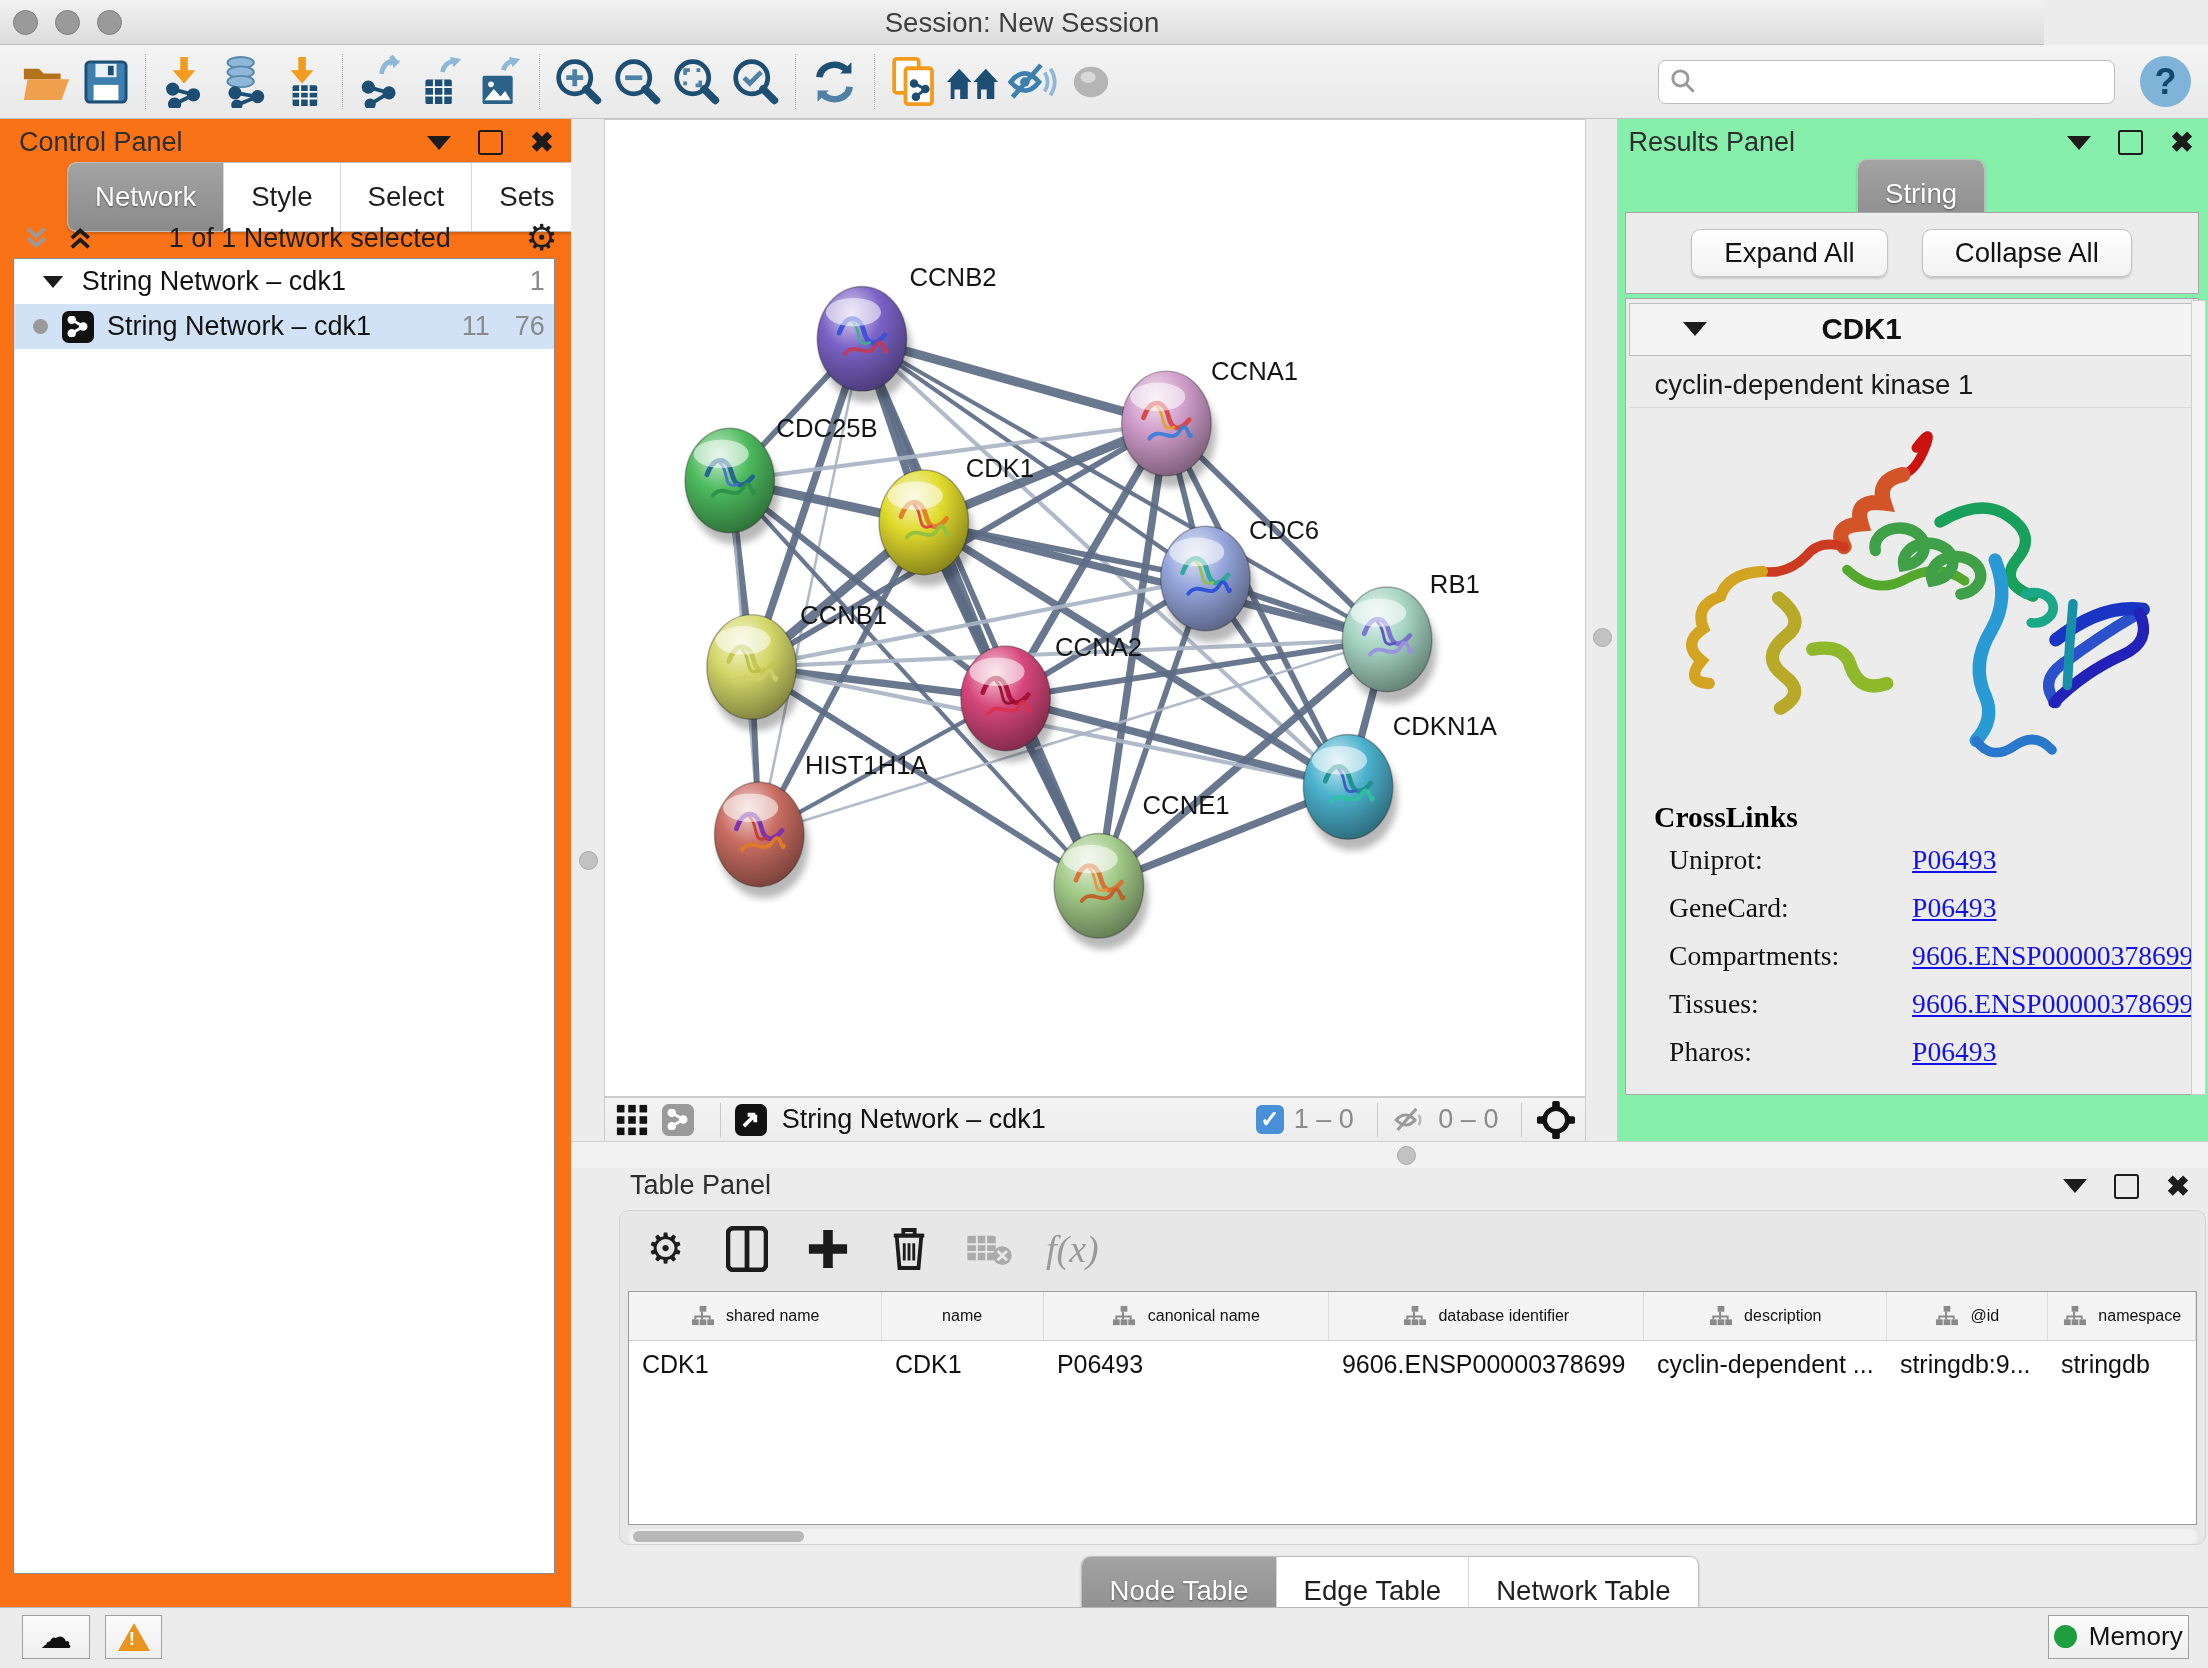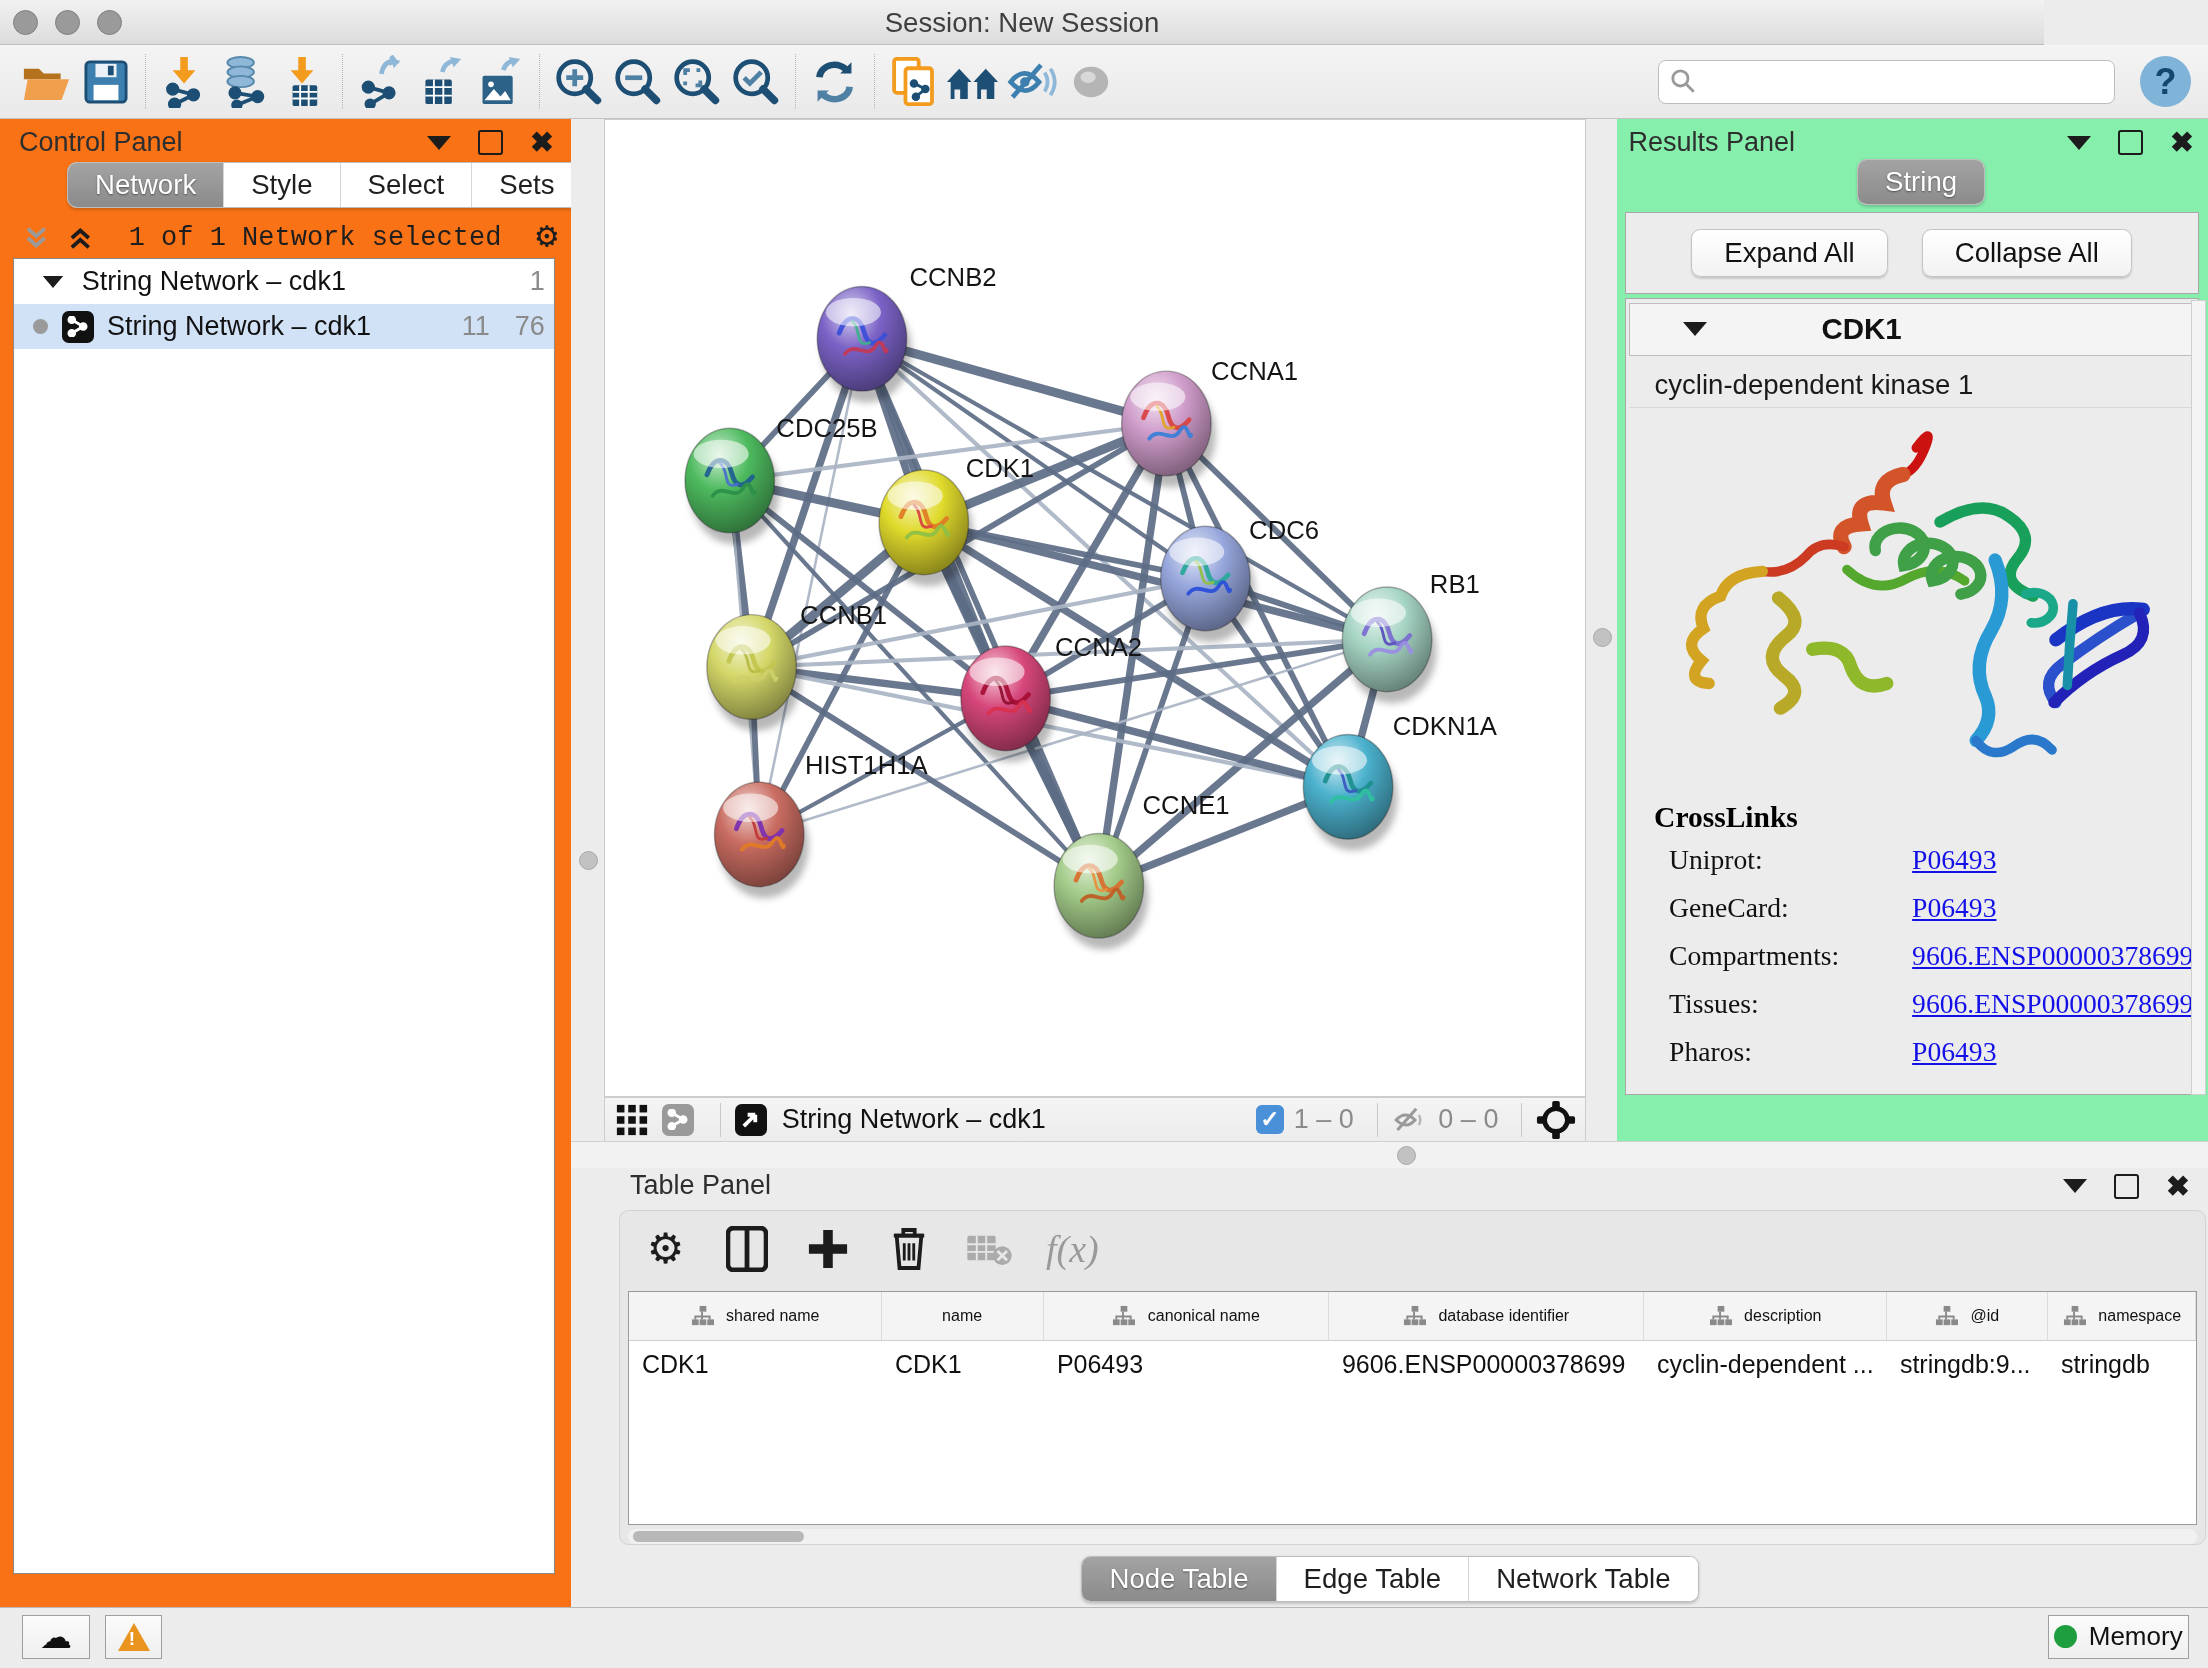--- a/index.html
+++ b/index.html
@@ -23,26 +23,26 @@
   .helpbtn{width:51px;height:51px;border-radius:50%;background:#7fb3d8;color:#14476e;font-size:36px;
     font-weight:bold;display:flex;align-items:center;justify-content:center;margin-left:25px;flex:0 0 auto;}
   
   .phead{position:absolute;font-size:27px;color:#2e2e2e;}
   .pctrl{position:absolute;display:flex;align-items:center;gap:27px;}
   .tri-down{width:0;height:0;border-left:12.4px solid transparent;border-right:12.4px solid transparent;border-top:14.3px solid #1c1c1c;}
   .boxg{width:21px;height:21px;border:2.9px solid #1c1c1c;border-radius:2.9px;}
   .xg{font-size:28.5px;font-weight:bold;color:#1c1c1c;line-height:21px;}
   .seg{display:inline-flex;border-radius:9.5px;overflow:hidden;background:#fff;
     border:1px solid #bdbdbd;box-shadow:0 1.9px 2.9px rgba(0,0,0,.18);}
-  .seg .tab{padding:0 27px;height:44px;line-height:44px;font-size:27.6px;color:#1f1f1f;background:#fff;border-left:1px solid #d6d6d6;}
+  .seg .tab{padding:12px 27px;height:44px;line-height:44px;font-size:27.6px;color:#1f1f1f;background:#fff;border-left:1px solid #d6d6d6;}
   .seg .tab:first-child{border-left:none;}
   .seg .tab.sel{background:linear-gradient(#a3a3a3,#8b8b8b);color:#fff;text-shadow:0 1px 1.9px rgba(0,0,0,.45);}
   
   .cpanel{position:absolute;left:0;top:119px;width:571px;height:1488px;background:#f97316;border-right:1px solid #c6c6c6;}
-  .cp-summary{position:absolute;left:22px;right:13.3px;top:98px;height:42px;display:flex;align-items:center;font-size:27px;color:#1e1e1e;font-family:Liberation Mono, monospace;}
+  .cp-summary{position:absolute;left:22px;right:13.3px;top:98px;height:42px;display:flex;align-items:center;font-size:27px;color:#1e1e1e;}
   .treebox{position:absolute;left:13.3px;top:139px;width:542px;height:1316px;background:#fff;border:1.9px solid #8a8a8a;box-sizing:border-box;overflow:hidden;}
   .trow{height:45px;display:flex;align-items:center;font-size:27px;color:#111;padding:0 9.5px;}
   .trow.sel{background:#d2e2f6;}
   .trow .cnt{color:#8a8a8a;margin-left:25px;}
   .bullet{width:15px;height:15px;border-radius:50%;background:#9a9a9a;margin:0 13.3px 0 9.5px;flex:0 0 auto;}
   .sharebadge{width:32px;height:32px;border-radius:6.7px;background:#111;display:flex;align-items:center;justify-content:center;margin-right:13.3px;flex:0 0 auto;}
   
   .vsplit{position:absolute;top:119px;height:1022px;background:#ececec;}
   .dot{position:absolute;width:17px;height:17px;border-radius:50%;background:#c2c2c2;border:1px solid #a8a8a8;}
   .hsplit{position:absolute;left:571px;top:1141px;width:1638px;height:27px;background:#f2f2f2;border-top:1px solid #d0d0d0;border-bottom:1px solid #cecece;}

